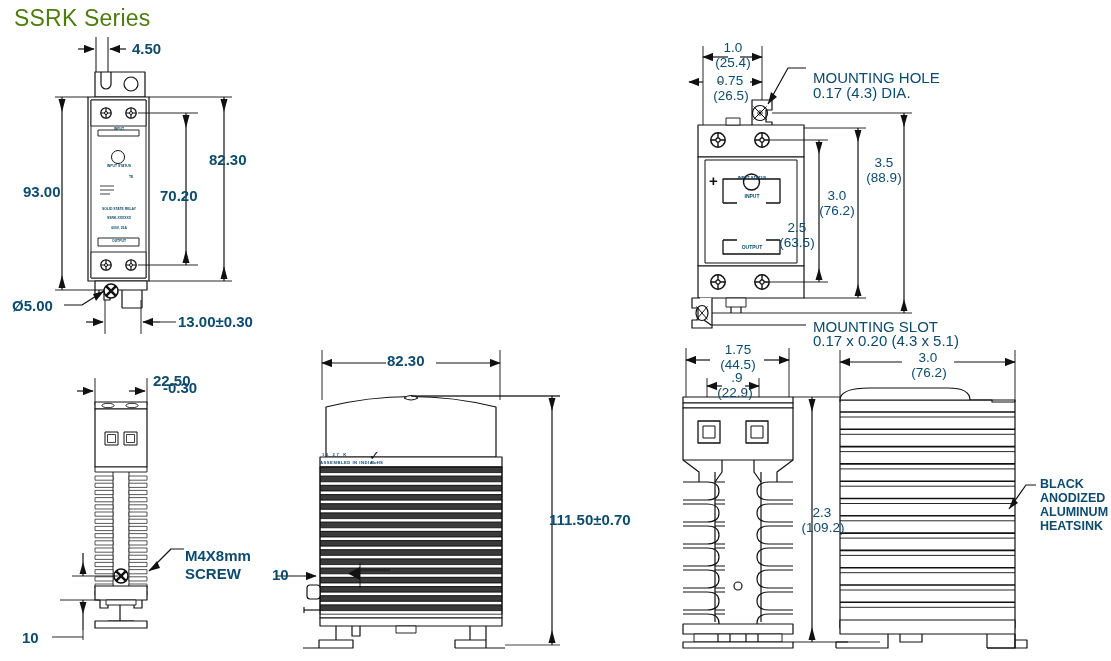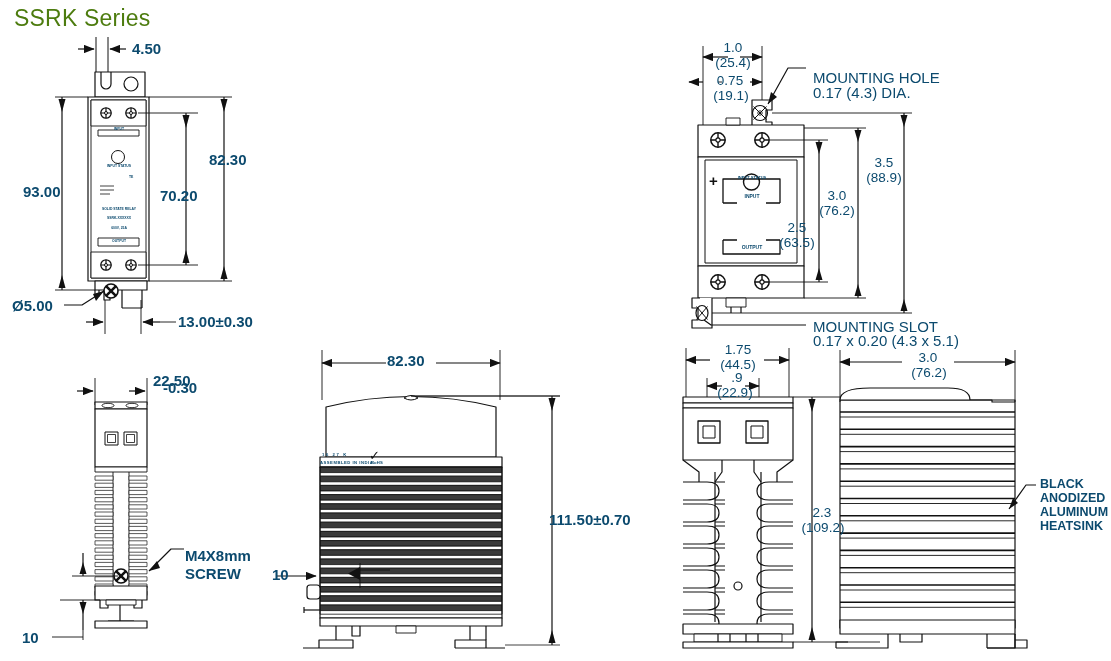--- a/index.html
+++ b/index.html
@@ -576,21 +576,21 @@
   <div class="dim" style="left:549px;top:512px;">111.50±0.70</div>
   <div class="dim" style="left:272px;top:567px;">10</div>
   <div class="dim tiny2" style="left:322px;top:453px;letter-spacing:1.6px;">16  27  K</div>
   <div class="dim tiny2" style="left:320px;top:461px;letter-spacing:.5px;">ASSEMBLED IN INDIA</div>
   <div class="dim tiny2" style="left:371px;top:461px;">RoHS</div>
   <div style="position:absolute;left:369px;top:449px;font-size:13px;line-height:1;color:#111;">✓</div>
 
   <div class="dim imp" style="left:713px;top:40px;width:40px;">1.0</div>
   <div class="dim imp" style="left:706px;top:55px;width:54px;">(25.4)</div>
   <div class="dim imp" style="left:708px;top:73px;width:44px;">0.75</div>
-  <div class="dim imp" style="left:704px;top:88px;width:54px;">(19.1)</div>
+  <div class="dim imp" style="left:704px;top:88px;width:54px;">(26.5)</div>
 
   <div class="dim cal" style="left:813px;top:69px;">MOUNTING HOLE</div>
   <div class="dim cal" style="left:813px;top:84px;">0.17 (4.3) DIA.</div>
   <div class="dim cal" style="left:813px;top:318px;">MOUNTING SLOT</div>
   <div class="dim cal" style="left:813px;top:332px;">0.17 x 0.20 (4.3 x 5.1)</div>
 
   <div class="dim imp" style="left:777px;top:220px;width:40px;">2.5</div>
   <div class="dim imp" style="left:770px;top:235px;width:54px;">(63.5)</div>
   <div class="dim imp" style="left:817px;top:188px;width:40px;">3.0</div>
   <div class="dim imp" style="left:810px;top:203px;width:54px;">(76.2)</div>

